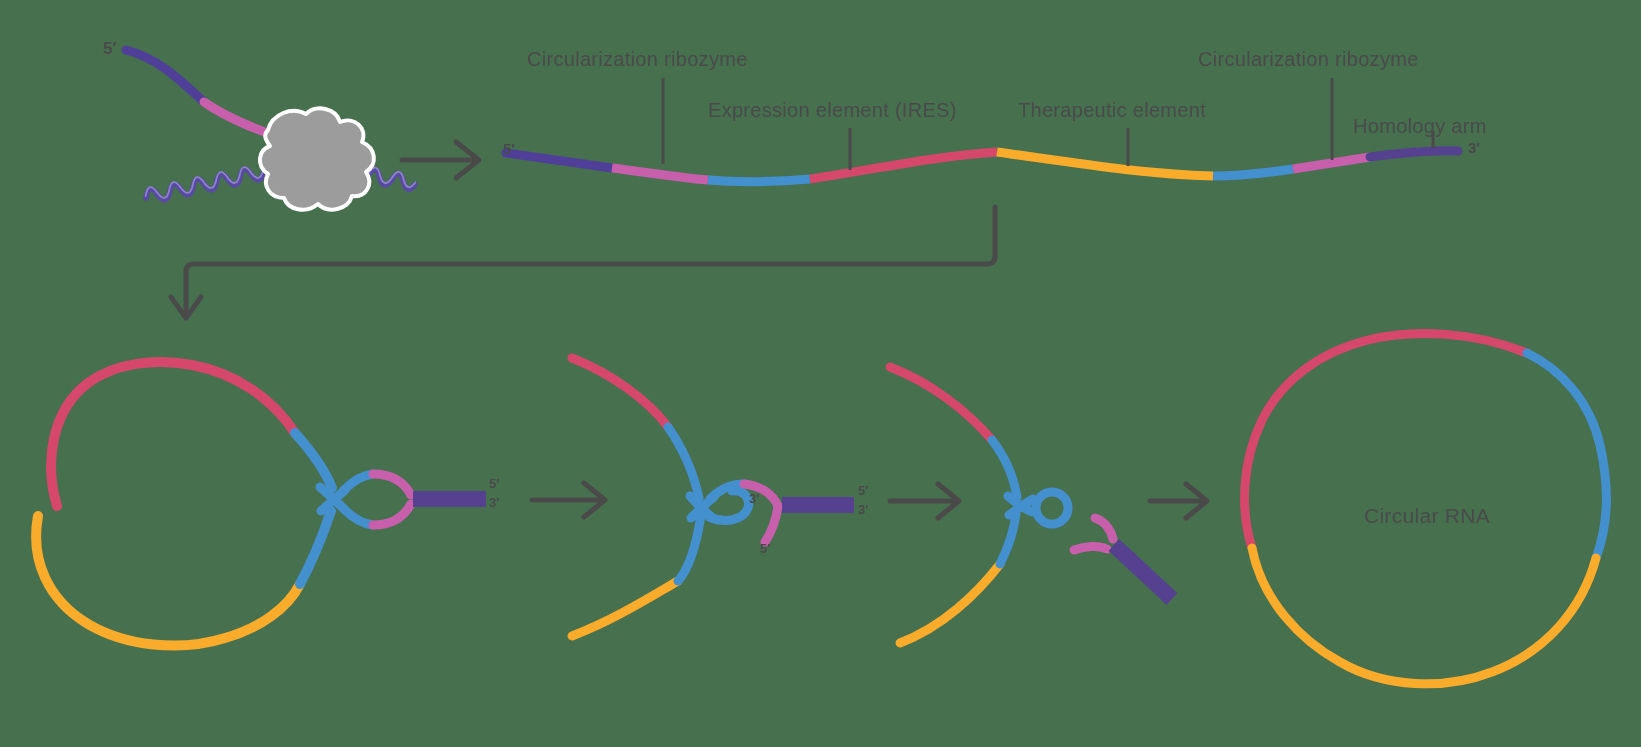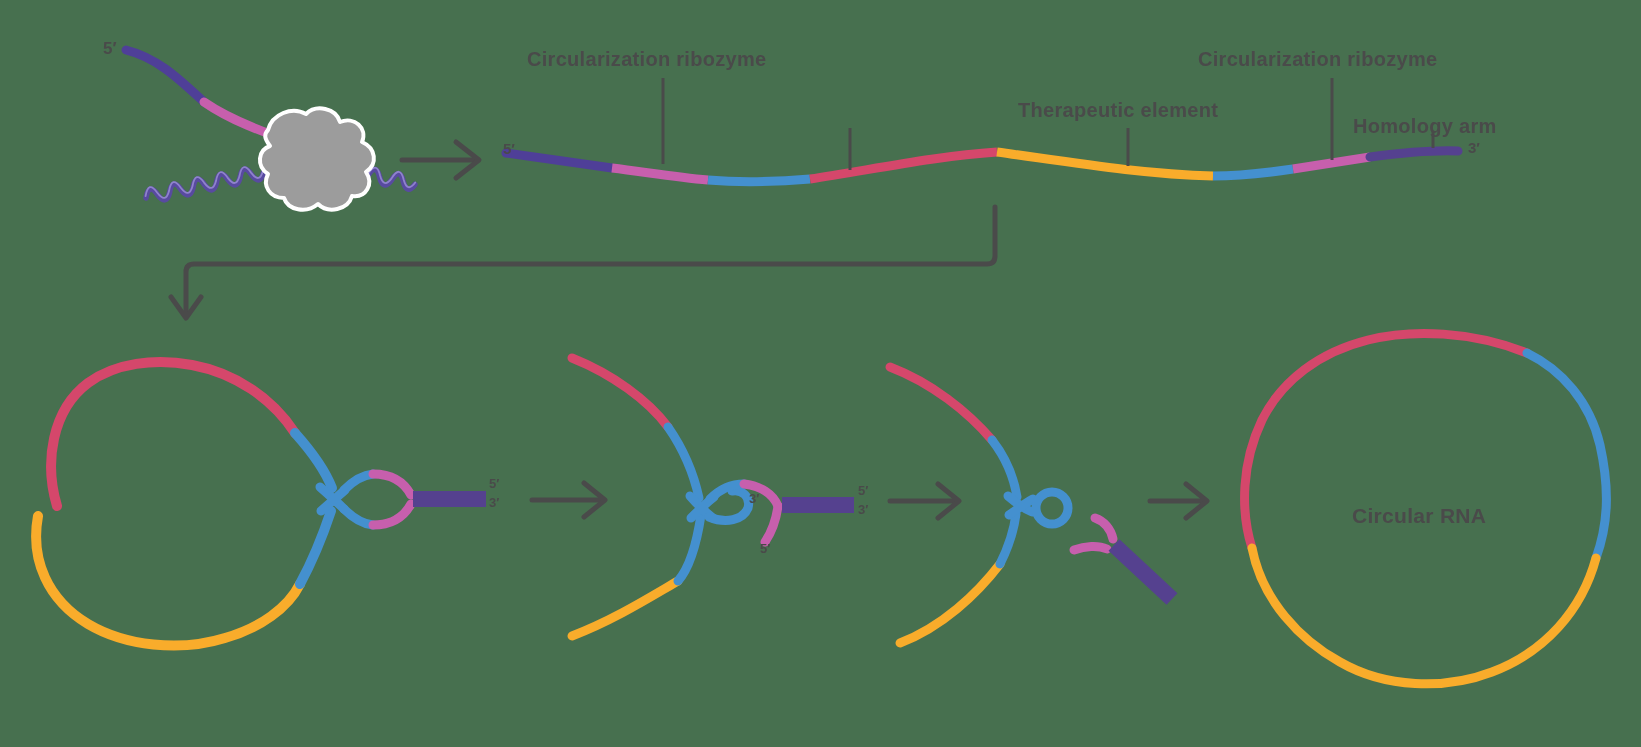--- a/index.html
+++ b/index.html
@@ -4,27 +4,27 @@
 <style>
   html,body{margin:0;padding:0;}
   body{
     background:#47704F;
     font-family:"Liberation Sans", sans-serif;
     width:1641px;height:747px;overflow:hidden;
   }
   .canvas{position:relative;width:1641px;height:747px;}
   .canvas svg{position:absolute;left:0;top:0;}
   .lbl{
-    position:absolute;color:#4A4A4A;font-weight:700;
+    position:absolute;color:#4A4A4A;font-weight:400;
     font-size:20px;letter-spacing:0.3px;white-space:nowrap;line-height:1.05;
   }
   .prime{font-weight:700;font-size:15px;letter-spacing:0;}
   .prime-lg{font-weight:700;font-size:17px;letter-spacing:0;}
   .prime-sm{font-weight:700;font-size:13px;letter-spacing:0;}
-  .center{text-align:left;}
+  .center{text-align:center;}
 </style>
 </head>
 <body>
 
 <div class="canvas">
 
 <svg width="1641" height="747" viewBox="0 0 1641 747">
 
   <g transform="translate(146,198) rotate(-12)">
     <path d="M0,0 q6,-15 12,-1 q6,13 12,1 q6,-15 12,-1 q6,13 12,1 q6,-15 12,-1 q6,13 12,1 q6,-15 12,-1 q6,13 12,1 q6,-15 12,-1 q6,13 12,1" fill="none" stroke="#584AA0" stroke-width="5.5" stroke-linecap="round"></path>
@@ -134,20 +134,21 @@
     <path stroke="#F9AC2B" stroke-width="9" d="M1596,558 C1582,610 1545,652 1492,672 C1445,690 1385,688 1340,662 C1300,640 1262,600 1252,548"></path>
   </g>
 </svg>
 
 <div class="lbl prime-lg" style="left:103px;top:40px;">5′</div>
 
 <div class="lbl prime" style="left:503px;top:141px;">5′</div>
 <div class="lbl prime" style="left:1468px;top:140px;">3′</div>
 
 <div class="lbl" style="left:527px;top:49px;">Circularization ribozyme</div>
+<div class="lbl" style="left:708px;top:100px;">Expression element (IRES)</div>
 <div class="lbl" style="left:1018px;top:100px;">Therapeutic element</div>
 <div class="lbl" style="left:1198px;top:49px;">Circularization ribozyme</div>
 <div class="lbl" style="left:1353px;top:116px;">Homology arm</div>
 
 <div class="lbl prime-sm" style="left:489px;top:477px;">5′</div>
 <div class="lbl prime-sm" style="left:489px;top:496px;">3′</div>
 
 <div class="lbl prime-sm" style="left:749px;top:492px;">3′</div>
 <div class="lbl prime-sm" style="left:760px;top:542px;">5′</div>
 <div class="lbl prime-sm" style="left:858px;top:484px;">5′</div>

